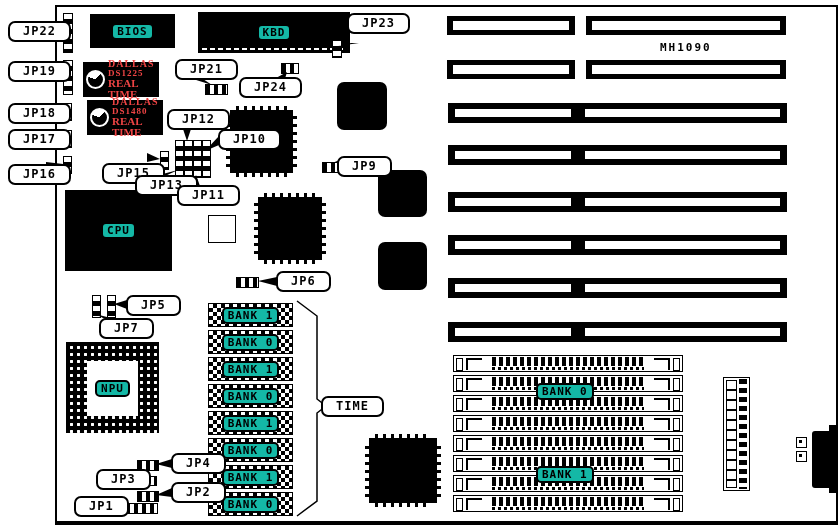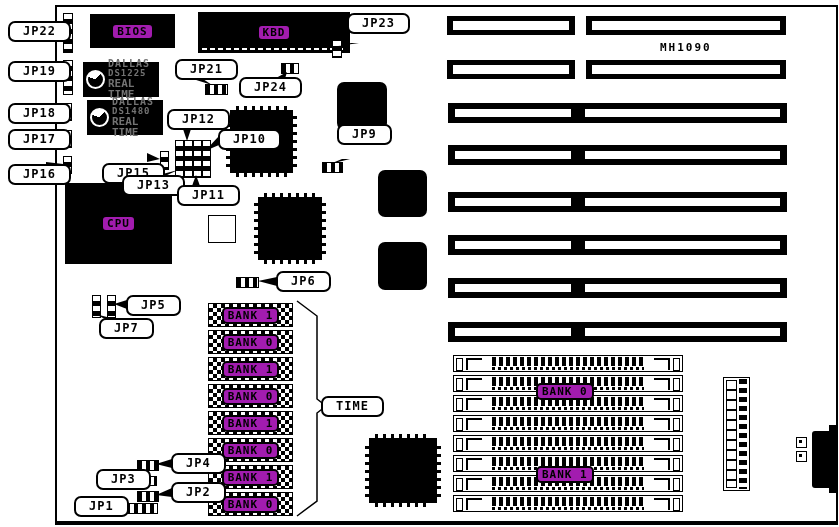--- a/index.html
+++ b/index.html
@@ -17,21 +17,21 @@
 
   
   .callout {
     position:absolute; background:#fff; border:2px solid #000; border-radius:7px;
     font-weight:bold; font-size:12px; letter-spacing:1px; line-height:15px;
     padding:1px 13px; white-space:nowrap; z-index:30; color:#000;
   }
 
   
   .chiplabel {
-    background:#a21caf; border:2px solid #000; border-radius:5px; color:#000;
+    background:#14b8a6; border:2px solid #000; border-radius:5px; color:#000;
     font-weight:bold; font-size:11px; letter-spacing:1px; line-height:13px;
     padding:0 4px; white-space:nowrap; display:inline-block;
   }
 
   
   .chipbox { position:absolute; background:#000; display:flex; align-items:center; justify-content:center; }
   .rounded { border-radius:7px; }
 
   
   .qfp { position:absolute; background:#000; display:flex; align-items:center; justify-content:center; }
@@ -39,21 +39,21 @@
   .tk-t { top:-4px; left:6px; right:6px; height:4px; background:repeating-linear-gradient(90deg,#000 0 3px,transparent 3px 8px); }
   .tk-b { bottom:-4px; left:6px; right:6px; height:4px; background:repeating-linear-gradient(90deg,#000 0 3px,transparent 3px 8px); }
   .tk-l { left:-4px; top:6px; bottom:6px; width:4px; background:repeating-linear-gradient(0deg,#000 0 3px,transparent 3px 8px); }
   .tk-r { right:-4px; top:6px; bottom:6px; width:4px; background:repeating-linear-gradient(0deg,#000 0 3px,transparent 3px 8px); }
 
   
   .dallas { position:absolute; background:#000; display:flex; align-items:center; gap:3px; padding:2px 3px; box-sizing:border-box; }
   .clk { width:15px; height:15px; border-radius:50%; flex:none;
          background:conic-gradient(from 40deg,#000 0 250deg,#fff 250deg 360deg);
          border:2px solid #fff; }
-  .dtxt { color:#737373; font-weight:bold; line-height:1.0; }
+  .dtxt { color:#ef4444; font-weight:bold; line-height:1.0;font-family:Liberation Serif, serif; }
   .dtxt .l1 { font-size:10px; letter-spacing:1px; display:block; }
   .dtxt .l2 { font-size:9px;  letter-spacing:1px; display:block; }
   .dtxt .l3 { font-size:11px;  letter-spacing:0;   display:block; }
 
   
   .npu {
     position:absolute; left:66px; top:342px; width:93px; height:91px; background:#000;
     background-image:radial-gradient(circle,#fff 1.4px,transparent 1.6px);
     background-size:7px 7px; background-position:2px 2px;
   }
@@ -204,24 +204,29 @@
   <div class="chipbox rounded" style="left:378px;top:170px;width:49px;height:47px"></div>
   <div class="chipbox rounded" style="left:378px;top:242px;width:49px;height:48px"></div>
   <div class="abs" style="left:208px;top:215px;width:26px;height:26px;border:1px solid #000;background:#fff"></div>
   <div class="qfp" style="left:369px;top:438px;width:68px;height:65px">
     <i class="tk tk-t"></i>
       <i class="tk tk-b"></i>
       <i class="tk tk-l"></i>
       <i class="tk tk-r"></i>
   </div>
 
-  <div class="chipbox" style="left:65px;top:183px;width:107px;height:81px">
+  <div class="chipbox" style="left:65px;top:190px;width:107px;height:81px">
     <span class="chiplabel">CPU</span>
   </div>
 
+  <div class="npu">
+    <div class="core">
+      <span class="chiplabel">NPU</span>
+    </div>
+  </div>
 
   <div class="cachechip" style="top:303px">
       <span class="chiplabel">BANK 1</span>
     </div>
   <div class="cachechip" style="top:330px">
       <span class="chiplabel">BANK 0</span>
     </div>
   <div class="cachechip" style="top:357px">
       <span class="chiplabel">BANK 1</span>
     </div>
@@ -349,23 +354,23 @@
   <div class="callout" style="left:8px;top:61px">JP19</div>
   <div class="callout" style="left:8px;top:103px">JP18</div>
   <div class="callout" style="left:8px;top:129px">JP17</div>
   <div class="callout" style="left:8px;top:164px">JP16</div>
   <div class="callout" style="left:175px;top:59px">JP21</div>
   <div class="callout" style="left:239px;top:77px">JP24</div>
   <div class="callout" style="left:347px;top:13px">JP23</div>
   <div class="callout" style="left:167px;top:109px">JP12</div>
   <div class="callout" style="left:218px;top:129px">JP10</div>
   <div class="callout" style="left:102px;top:163px">JP15</div>
-  <div class="callout" style="left:122px;top:175px">JP13</div>
+  <div class="callout" style="left:135px;top:175px">JP13</div>
   <div class="callout" style="left:177px;top:185px">JP11</div>
-  <div class="callout" style="left:337px;top:124px">JP9</div>
+  <div class="callout" style="left:337px;top:156px">JP9</div>
   <div class="callout" style="left:276px;top:271px">JP6</div>
   <div class="callout" style="left:126px;top:295px">JP5</div>
   <div class="callout" style="left:99px;top:318px">JP7</div>
   <div class="callout" style="left:171px;top:453px">JP4</div>
   <div class="callout" style="left:96px;top:469px">JP3</div>
   <div class="callout" style="left:171px;top:482px">JP2</div>
   <div class="callout" style="left:74px;top:496px">JP1</div>
   <div class="callout" style="left:321px;top:396px">TIME</div>
 
   <svg class="overlay" width="839" height="527">

